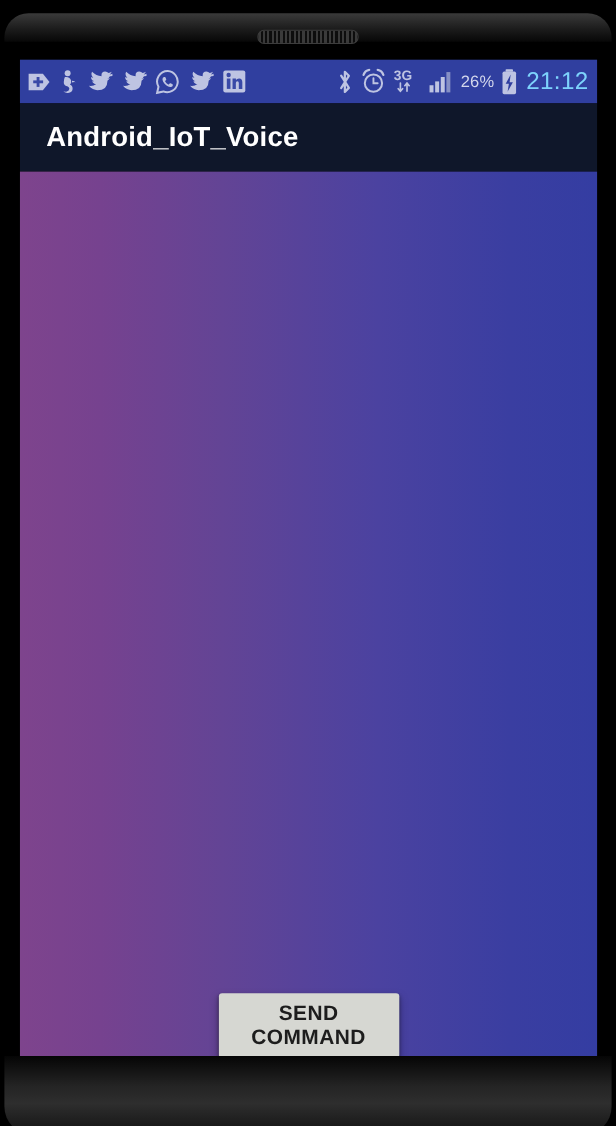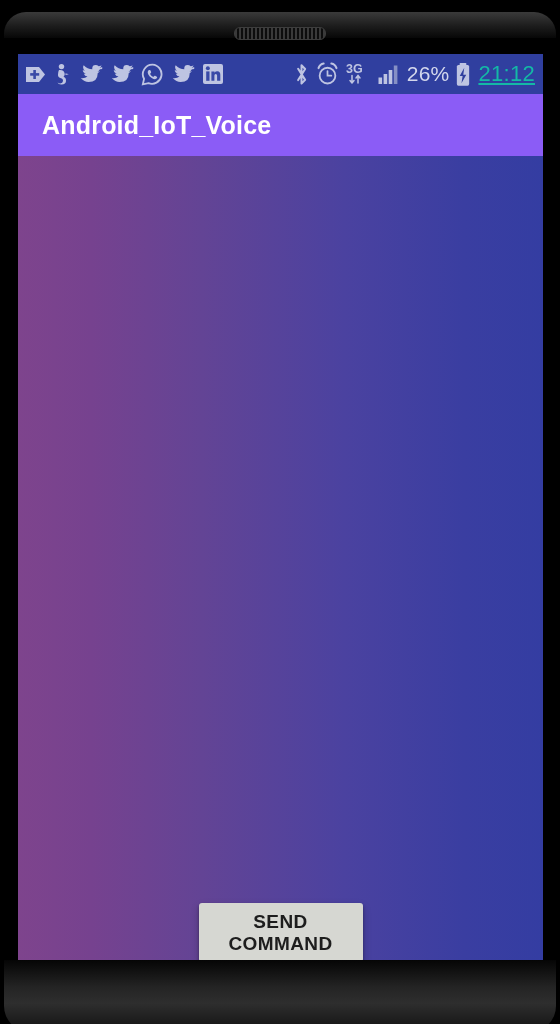--- a/index.html
+++ b/index.html
@@ -82,39 +82,38 @@
     align-items: center;
     gap: 6px;
     flex: 0 0 auto;
   }
   .sb-icon {
     display: block;
     flex: 0 0 auto;
     opacity: .92;
   }
   .sb-text {
-    font-size: 21px;
+    font-size: 15px;
     letter-spacing: .2px;
     color: #d3d7ec;
     white-space: nowrap;
   }
   .sb-clock {
     font-size: 22px;
-    color: #14b8a6;
+    color: #7dd3fc;
     letter-spacing: .3px;
     white-space: nowrap;
     padding-left: 1px;
-    text-decoration: underline;
   }
 
   
   .appbar {
     position: relative;
     height: 62px;
-    background: #8b5cf6;
+    background: #0f172a;
     display: flex;
     align-items: center;
     padding-left: 24px;
     box-sizing: border-box;
   }
   .appbar-title {
     color: #ffffff;
     font-size: 25px;
     font-weight: bold;
     letter-spacing: .2px;

